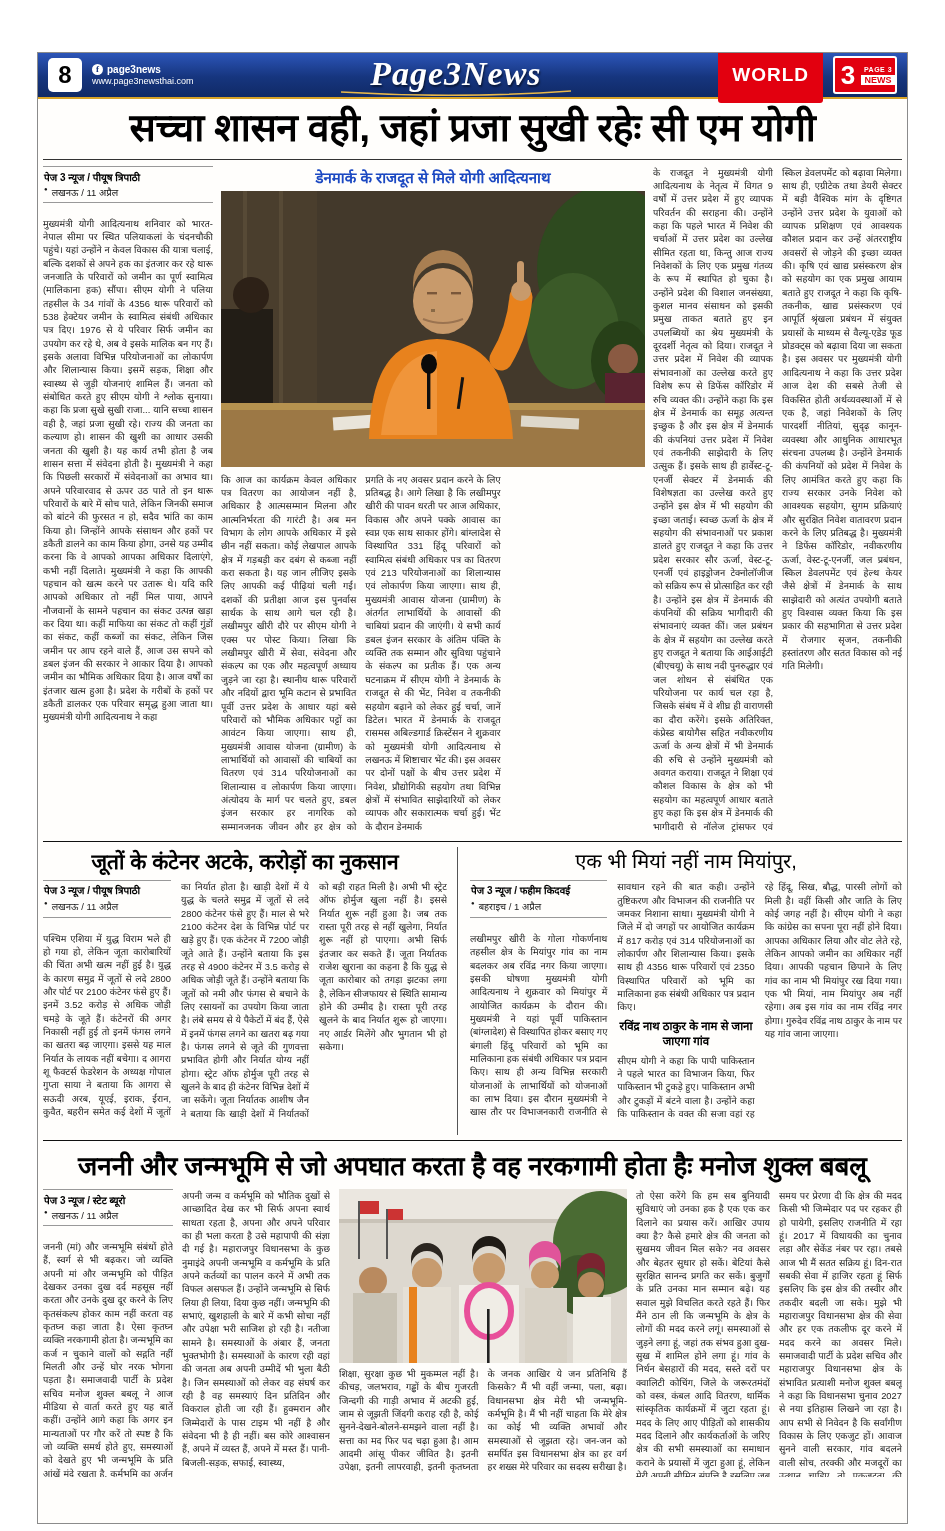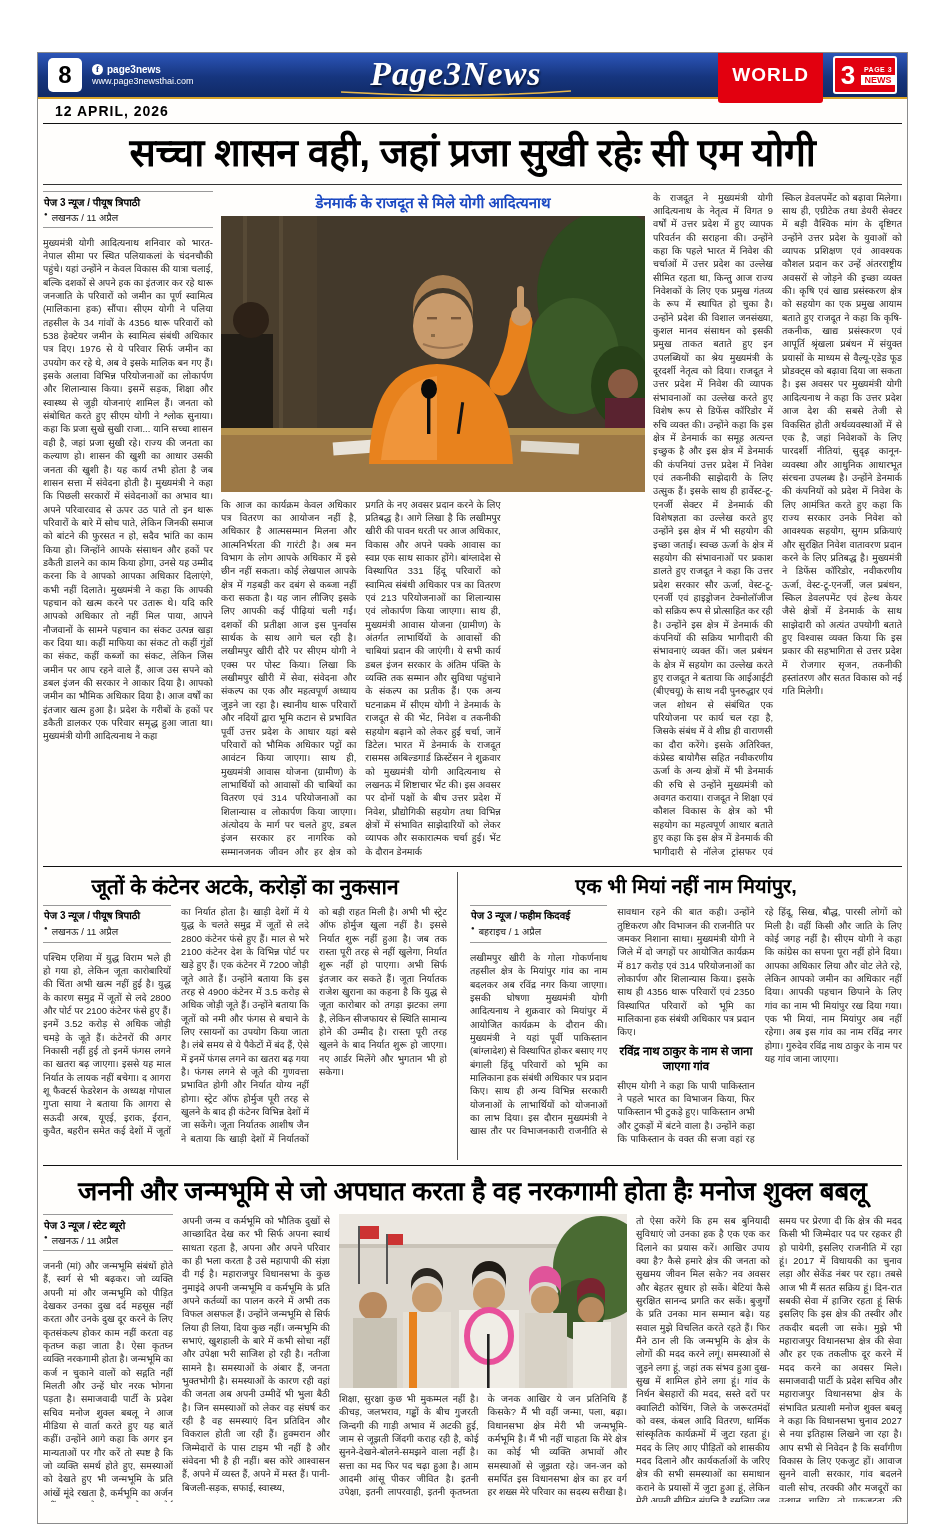--- a/index.html
+++ b/index.html
@@ -36,37 +36,37 @@
   .datebar { height:25px; display:flex; align-items:center; padding:0 12px;
              border-bottom:1.5px solid #111; font-size:14px; font-weight:bold; letter-spacing:1px; color:#000; }
 
   
   h1.leadh { font-size:39px; line-height:1.12; font-weight:bold; color:#000; text-align:center;
              padding:7px 0 9px; border-bottom:1px solid #333; letter-spacing:-0.5px; }
   .lead-grid { display:grid; grid-template-columns:170px 424px 249px; gap:8px; height:676px;
                padding-top:6px; overflow:hidden; }
   .body { font-size:9.4px; line-height:1.42; text-align:justify; color:#1c1c1c; }
   .colbox { height:100%; overflow:hidden; }
-  .byline { border-top:1px solid #999; border-bottom:1px solid #999; padding:3px 1px; margin-bottom:8px;
+  .byline { border-top:1px solid #999; border-bottom:1px solid #999; padding:3px 1px; margin-bottom:14px;
             break-inside:avoid; }
   .by1 { font-size:10px; font-weight:bold; color:#000; }
   .by2 { font-size:9.5px; margin-top:2px; display:flex; align-items:flex-start; gap:4px; }
   .dot { font-size:6px; line-height:1; }
   .caption { color:#1c49c2; font-weight:bold; font-size:15px; text-align:center; margin:1px 0 4px; }
   .photo { width:424px; height:276px; overflow:hidden; background:#43392b; }
   .flow3 { column-count:3; column-gap:9px; column-fill:auto; height:362px; margin-top:6px; overflow:hidden; }
   .flow2 { column-count:2; column-gap:9px; column-fill:auto; height:670px; overflow:hidden; }
 
   .rule { border-top:1.5px solid #111; margin:5px 0; }
 
   
   .row2 { display:grid; grid-template-columns:415px 432px; gap:12px; height:288px; overflow:hidden; }
   .shoes { border-right:1px solid #555; padding-right:10px; }
   h2.sh { font-size:21px; font-weight:bold; color:#000; text-align:center; margin:2px 0 6px; line-height:1.2; }
-  h2.rh { font-size:20px; font-weight:bold; color:#000; text-align:center; margin:2px 0 6px; line-height:1.28; }
+  h2.rh { font-size:20px; font-weight:normal; color:#000; text-align:center; margin:2px 0 6px; line-height:1.28; }
   h2.rh span { display:block; }
   .cols3 { column-count:3; column-gap:10px; column-fill:auto; height:244px; overflow:hidden; }
   .subhead { font-size:11.5px; font-weight:bold; color:#000; text-align:center; margin:5px 0; line-height:1.3;
              break-inside:avoid; }
 
   
   h2.mh { font-size:26px; font-weight:bold; color:#000; text-align:center; padding:5px 0 7px; line-height:1.2; }
   .mgrid { display:grid; grid-template-columns:130px 148px 288px 134px 123px; gap:9px; height:288px; overflow:hidden; }
   .mphoto { width:288px; height:174px; overflow:hidden; background:#ddd8cf; }
   .flow2b { column-count:2; column-gap:9px; column-fill:auto; height:108px; margin-top:4px; overflow:hidden; }
@@ -94,23 +94,20 @@
     <div class="world">WORLD</div>
     <div class="badge">
       <span class="b3">3</span>
       <span class="bcol">
         <span class="bp">PAGE 3</span>
         <span class="bn">NEWS</span>
       </span>
     </div>
   </header>
 
-  <div class="datebar">
-    <span>12 APRIL, 2026</span>
-  </div>
 
   <h1 class="leadh">सच्चा शासन वही, जहां प्रजा सुखी रहेः सी एम योगी</h1>
 
   <section class="lead-grid">
     <div class="colbox">
       <div class="byline">
         <div class="by1">पेज 3 न्यूज / पीयूष त्रिपाठी</div>
         <div class="by2">
             <span class="dot">●</span>
           <span>लखनऊ / 11 अप्रैल</span>

